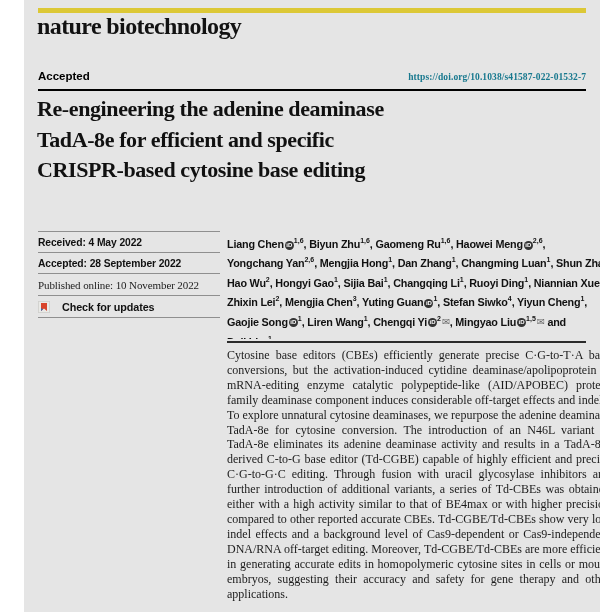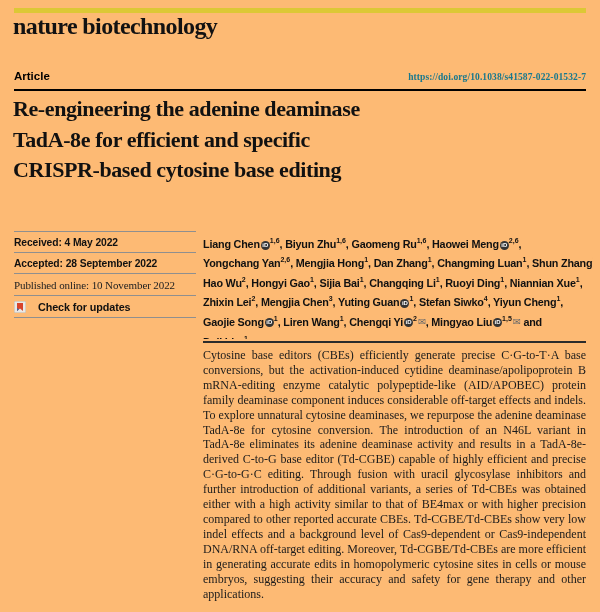--- a/index.html
+++ b/index.html
@@ -1,20 +1,20 @@
 <!DOCTYPE html>
 <html style="--accent-yellow: #dcc836; --doi-teal: #17788e; --rule-black: #000000; --meta-divider-gray: #8f8f8f; --crossmark-red: #d8432a; --crossmark-blue: #3968ac;"><head>
 <meta charset="utf-8">
 <style>
   html,body{margin:0;padding:0;}
   body{
     width:600px;height:612px;background:#ffffff;color:#161616;
     font-family:"Liberation Sans",sans-serif;overflow:hidden;position:relative;
   }
-  .page{position:absolute;inset:0;background:#fdba74;}
+  .page{position:absolute;inset:0;background:#e5e5e5;margin-left:24px;}
   .topbar{position:absolute;left:14px;right:14px;top:8px;height:5px;background:var(--accent-yellow,#dcc836);}
   .wordmark{
     position:absolute;left:13px;top:13px;
     font-family:"Liberation Serif","DejaVu Serif",serif;font-weight:700;
     font-size:24px;letter-spacing:-0.6px;color:#121212;
   }
   .article-row{position:absolute;left:14px;right:14px;top:70px;display:flex;justify-content:space-between;align-items:baseline;}
   .article-label{font-size:11.5px;font-weight:700;color:#000;}
   .doi-link{font-size:9.5px;font-weight:700;color:var(--doi-teal,#17788e);text-decoration:none;letter-spacing:0.1px;font-family:Liberation Serif, serif;}
   .rule-black{position:absolute;left:14px;right:14px;top:89px;height:2px;background:#000;}
@@ -55,21 +55,21 @@
 </head>
 <body>
 
 <div class="page">
 
   <div class="topbar"></div>
 
   <div class="wordmark">nature biotechnology</div>
 
   <div class="article-row">
-    <span class="article-label">Article</span>
+    <span class="article-label">Accepted</span>
     <a class="doi-link" href="#">https://doi.org/10.1038/s41587-022-01532-7</a>
   </div>
 
   <div class="rule-black"></div>
 
   <div class="title">
       <div>Re-engineering the adenine deaminase</div>
       <div>TadA-8e for efficient and specific</div>
       <div>CRISPR-based cytosine base editing</div>
     </div>

